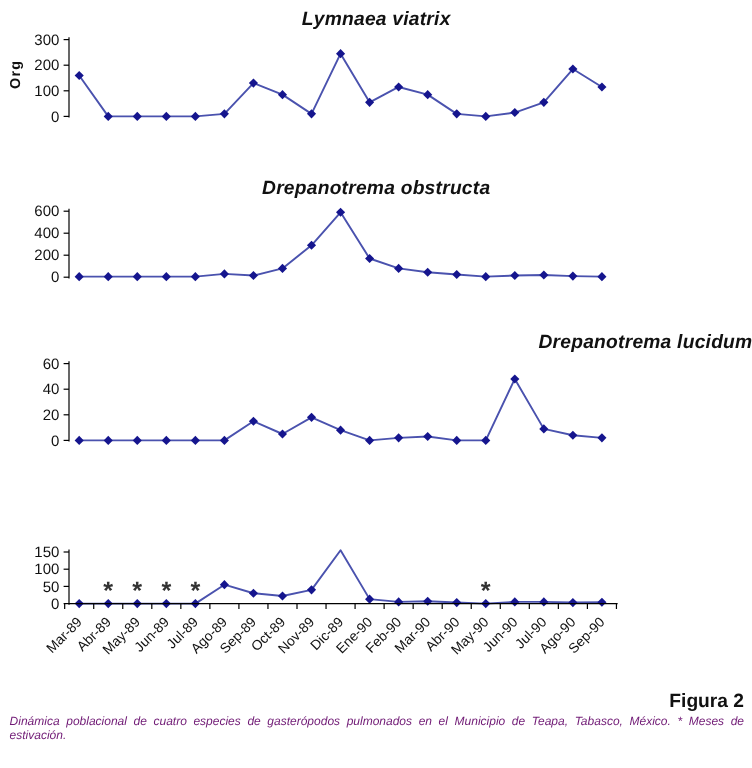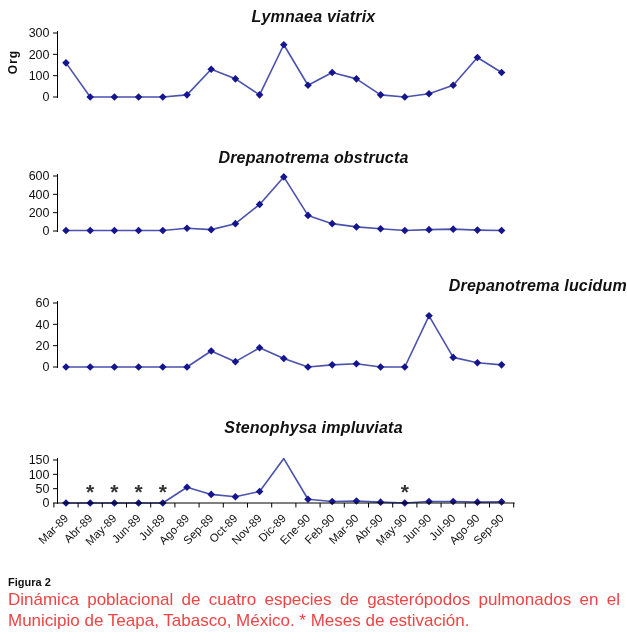--- a/index.html
+++ b/index.html
@@ -23,36 +23,35 @@
   #title-4{top:419px;}
   .org-label{
     position:absolute;left:-7px;top:55px;width:40px;
     transform:rotate(-90deg);
     font-weight:bold;font-size:12px;color:#111111;
     text-align:center;letter-spacing:1px;
   }
   #plots{position:absolute;left:0;top:0;}
   .caption{position:absolute;left:8px;right:7px;top:576px;}
   .caption-title{
-    text-align:left;font-weight:bold;font-size:11px;color:#111;
+    text-align:right;font-weight:bold;font-size:16px;color:#111;
     margin-bottom:2px;
   }
   .caption-body{
-    text-align:justify;font-size:17px;color:#ef4444;line-height:1.22;
+    text-align:justify;font-size:10px;color:#701a75;line-height:1.22;font-style:italic;
   }
 </style>
 </head>
 <body>
 
 <div id="figure">
 
   <div class="chart-title" id="title-1">Lymnaea viatrix</div>
   <div class="chart-title" id="title-2">Drepanotrema obstructa</div>
   <div class="chart-title" id="title-3">Drepanotrema lucidum</div>
-  <div class="chart-title" id="title-4">Stenophysa impluviata</div>
 
   <div class="org-label">Org</div>
 
   <svg id="plots" width="627" height="575">
       <line x1="57.5" y1="31" x2="57.5" y2="98" stroke="#000000" stroke-width="1"></line>
       <line x1="53" y1="97" x2="57.5" y2="97" stroke="#000000" stroke-width="1"></line>
       <text x="49.5" y="101.3" text-anchor="end" font-size="12.5" fill="#111111">0</text>
       <line x1="53" y1="75.66666666666667" x2="57.5" y2="75.66666666666667" stroke="#000000" stroke-width="1"></line>
       <text x="49.5" y="79.96666666666667" text-anchor="end" font-size="12.5" fill="#111111">100</text>
       <line x1="53" y1="54.333333333333336" x2="57.5" y2="54.333333333333336" stroke="#000000" stroke-width="1"></line>

